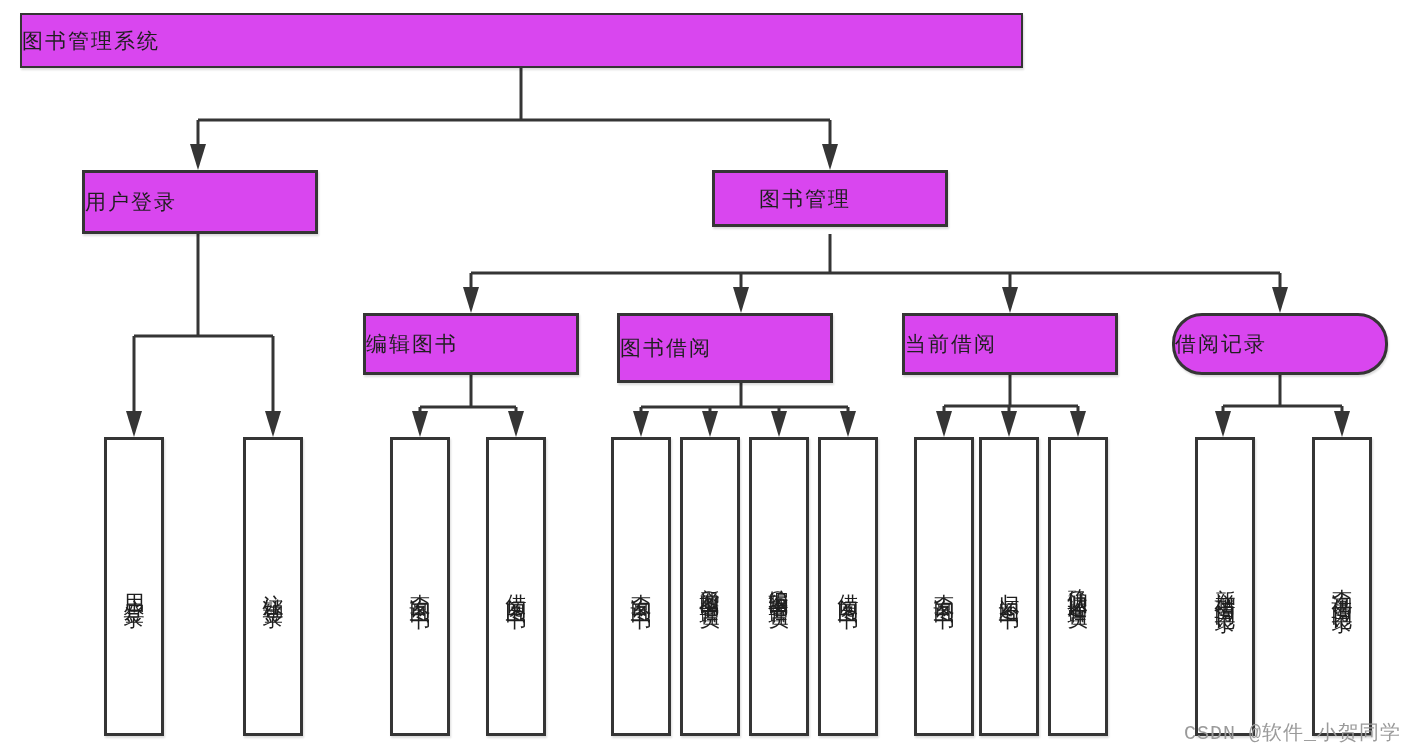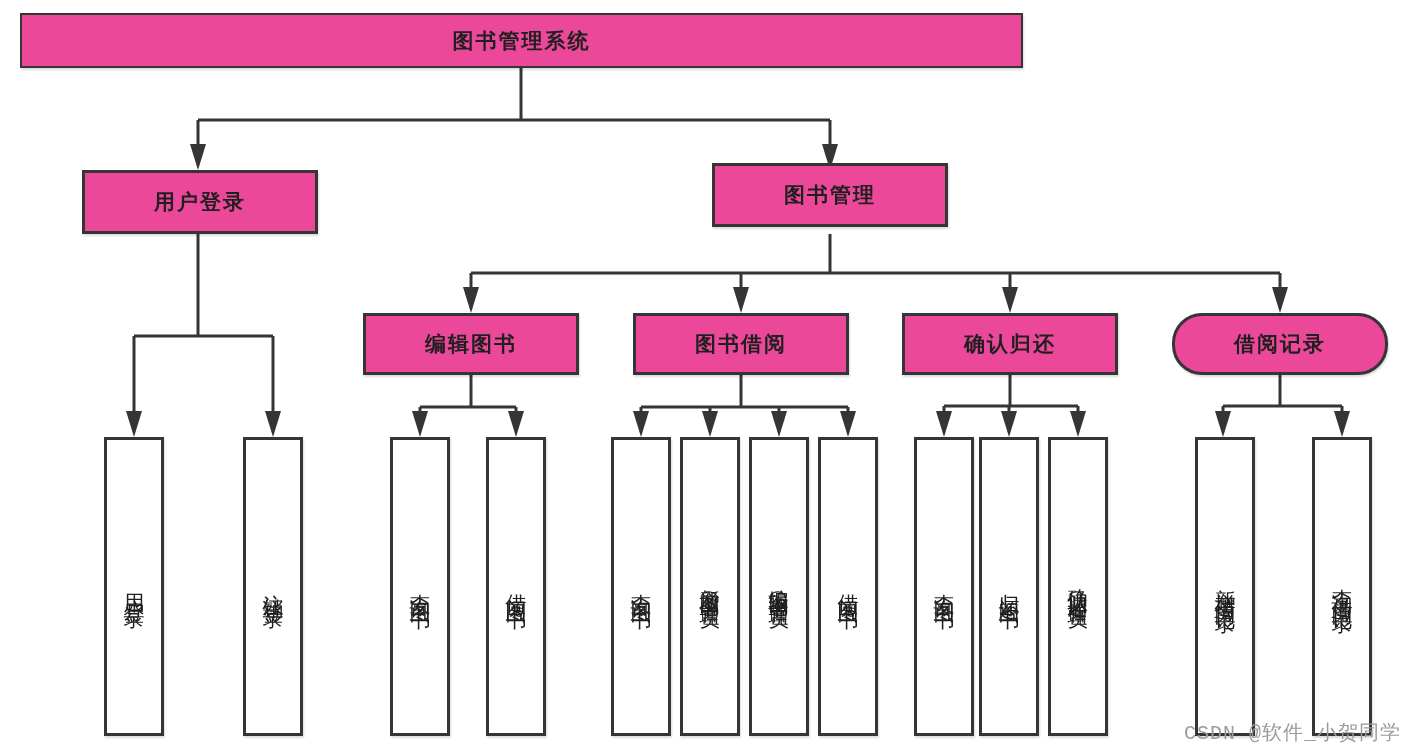--- a/index.html
+++ b/index.html
@@ -16,27 +16,26 @@
     width:1405px;height:747px;
     background:var(--bg);
     overflow:hidden;
   }
   svg.connectors{
     position:absolute;left:0;top:0;width:1405px;height:747px;
     z-index:1;
   }
   .hnode{
     position:absolute;
-    background:#ec4899;
+    background:#d946ef;
     border:3px solid var(--line);
-    display:flex;align-items:center;justify-content:center;
+    display:flex;align-items:center;justify-content:flex-start;
     font-size:21px;letter-spacing:2px;color:var(--text);
     z-index:2;
     box-shadow:1px 2px 2px rgba(0,0,0,0.14);
-    font-weight:bold;
   }
   .hnode.root{border-width:2px;}
   .leaf{
     position:absolute;
     top:437px;height:299px;width:60px;
     background:#fff;
     border:3px solid var(--line);
     writing-mode:vertical-rl;
     text-orientation:mixed;
     text-align:center;
@@ -131,32 +130,32 @@
     </g>
   </svg>
 
   <div class="hnode root" style="left:20px;top:13px;width:1003px;height:55px;">
     <span>图书管理系统</span>
   </div>
 
   <div class="hnode" style="left:82px;top:170px;width:236px;height:64px;">
     <span>用户登录</span>
   </div>
-  <div class="hnode" style="left:712px;top:163px;width:236px;height:64px;">
+  <div class="hnode" style="left:712px;top:170px;width:236px;height:57px;padding-left:44px;">
     <span>图书管理</span>
   </div>
 
   <div class="hnode" style="left:363px;top:313px;width:216px;height:62px;">
     <span>编辑图书</span>
   </div>
-  <div class="hnode" style="left:633px;top:313px;width:216px;height:62px;">
+  <div class="hnode" style="left:617px;top:313px;width:216px;height:70px;">
     <span>图书借阅</span>
   </div>
   <div class="hnode" style="left:902px;top:313px;width:216px;height:62px;">
-    <span>确认归还</span>
+    <span>当前借阅</span>
   </div>
   <div class="hnode" style="left:1172px;top:313px;width:216px;height:62px;border-radius:30px;">
     <span>借阅记录</span>
   </div>
 
   <div class="leaf" style="left:104px;">用户登录</div>
   <div class="leaf" style="left:243px;">注销登录</div>
 
   <div class="leaf" style="left:390px;">查询图书</div>
   <div class="leaf" style="left:486px;">借阅图书</div>

